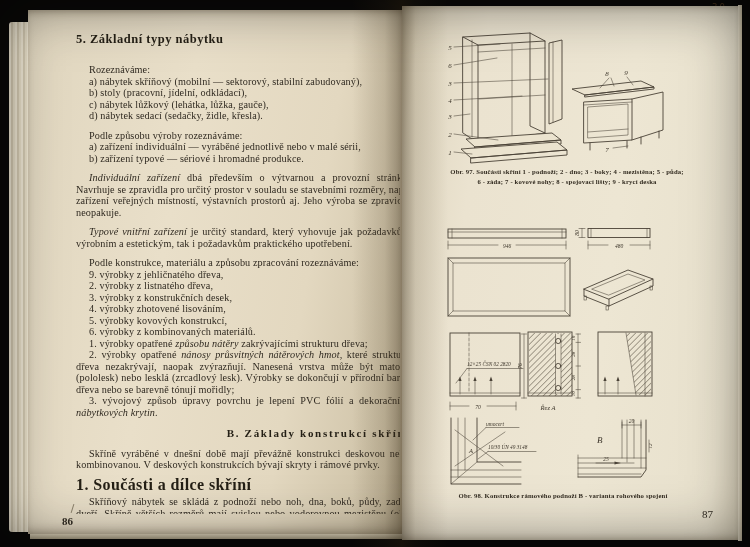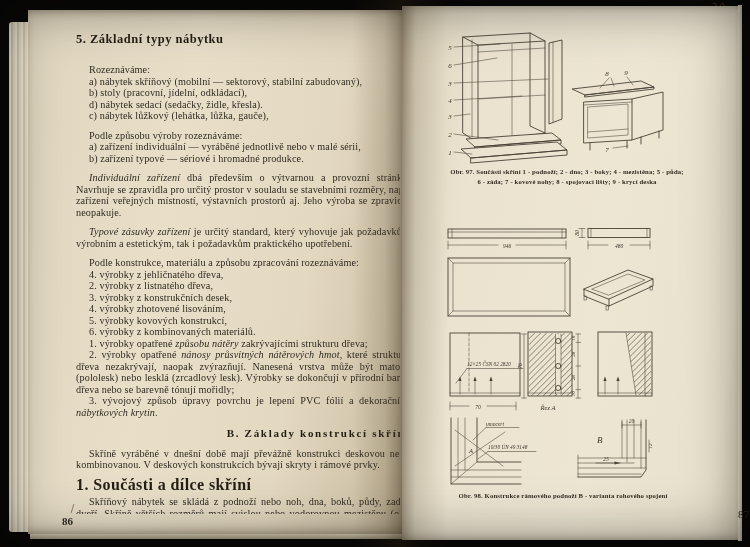--- a/index.html
+++ b/index.html
@@ -33,21 +33,21 @@
   .text-col{width:334px;font-size:10.2px;line-height:11.5px;color:#2f2920;
       letter-spacing:.1px;}
   .text-col div{text-indent:13px;text-align:justify;}
   .text-col .gap{margin-top:8px;}
   .text-col .k-heading-b{font-weight:bold;letter-spacing:1.7px;font-size:11px;
       margin:10px 0 8px;text-indent:0;text-align:right;color:#241f15;}
   .text-col .k-heading-sub{font-weight:bold;letter-spacing:.4px;font-size:16px;
       margin:8px 0 6px;text-indent:0;text-align:left;color:#241f15;}
   .pagenum{position:absolute;font-size:11px;color:#2f2920;}
   .pagenum-left{left:34px;top:505px;font-weight:bold;}
-  .pagenum-right{left:300px;top:502px;margin-left:36px;}
+  .pagenum-right{left:300px;top:502px;}
   .stray-mark{position:absolute;left:44px;top:494px;width:1px;height:9px;
       background:rgba(70,58,38,.55);transform:rotate(18deg);}
   
   svg{position:absolute;left:0;top:0;pointer-events:none;}
   .ln{fill:none;stroke:#4a4237;stroke-width:.9;stroke-linecap:round;}
   .thin{stroke-width:.55;}
   .fillp{fill:#ebe3cf;stroke:#4a4237;stroke-width:.9;}
   .ft{font-family:"Liberation Serif",serif;font-style:italic;fill:#3c352a;}
   .f7{font-size:7px;} .f55{font-size:5.5px;} .f53{font-size:5.3px;}
   .f65{font-size:6.5px;} .f9{font-size:9px;}
@@ -65,29 +65,29 @@
   <div class="bottom-edge-left"></div>
   <div class="right-edge"></div>
 
   <div class="page page-left">
     <h1 class="heading-main">5. Základní typy nábytku</h1>
     <div class="text-clip">
       <div class="text-col">
           <div class="k-line gap"><span>Rozeznáváme:</span></div>
           <div class="k-line"><span>a) nábytek skříňový (mobilní — sektorový, stabilní zabudovaný),</span></div>
           <div class="k-line"><span>b) stoly (pracovní, jídelní, odkládací),</span></div>
+          <div class="k-line"><span>c) nábytek lůžkový (lehátka, lůžka, gauče),</span></div>
           <div class="k-line"><span>d) nábytek sedací (sedačky, židle, křesla).</span></div>
-          <div class="k-line"><span>c) nábytek lůžkový (lehátka, lůžka, gauče),</span></div>
           <div class="k-line gap"><span>Podle způsobu výroby rozeznáváme:</span></div>
           <div class="k-line"><span>a) zařízení individuální — vyráběné jednotlivě nebo v malé sérii,</span></div>
           <div class="k-line"><span>b) zařízení typové — sériové i hromadné produkce.</span></div>
           <div class="k-para gap"><i>Individuální zařízení</i><span> dbá především o výtvarnou a provozní stránku. Navrhuje se zpravidla pro určitý prostor v souladu se stavebními rozměry, např. zařízení veřejných místností, výstavních prostorů aj. Jeho výroba se zpravidla neopakuje.</span></div>
-          <div class="k-para gap"><i>Typové zásuvky zařízení</i><span> je určitý standard, který vyhovuje jak požadavkům výrobním a estetickým, tak i požadavkům praktického upotřebení.</span></div>
+          <div class="k-para gap"><i>Typové vnitřní zařízení</i><span> je určitý standard, který vyhovuje jak požadavkům výrobním a estetickým, tak i požadavkům praktického upotřebení.</span></div>
           <div class="k-line gap"><span>Podle konstrukce, materiálu a způsobu zpracování rozeznáváme:</span></div>
-          <div class="k-line"><span>4. výrobky z jehličnatého dřeva,</span></div>
+          <div class="k-line"><span>9. výrobky z jehličnatého dřeva,</span></div>
           <div class="k-line"><span>2. výrobky z listnatého dřeva,</span></div>
           <div class="k-line"><span>3. výrobky z konstrukčních desek,</span></div>
           <div class="k-line"><span>4. výrobky zhotovené lisováním,</span></div>
           <div class="k-line"><span>5. výrobky kovových konstrukcí,</span></div>
           <div class="k-line"><span>6. výrobky z kombinovaných materiálů.</span></div>
           <div class="k-para"><span>1. výrobky opatřené </span><i>způsobu nátěry</i><span> zakrývajícími strukturu dřeva;</span></div>
           <div class="k-para"><span>2. výrobky opatřené </span><i>nánosy průsvitných nátěrových hmot</i><span>, které strukturu dřeva nezakrývají, naopak zvýrazňují. Nanesená vrstva může být matová (pololesk) nebo lesklá (zrcadlový lesk). Výrobky se dokončují v přírodní barvě dřeva nebo se barevně tónují mořidly;</span></div>
           <div class="k-para"><span>3. vývojový způsob úpravy povrchu je lepení PVC fólií a dekoračních </span><i>nábytkových krytin</i><span>.</span></div>
           <div class="k-heading-b"><span>B. Základy konstrukcí skříní</span></div>
           <div class="k-para"><span>Skříně vyráběné v dnešní době mají převážně konstrukci deskovou nebo kombinovanou. V deskových konstrukcích bývají skryty i rámové prvky.</span></div>

